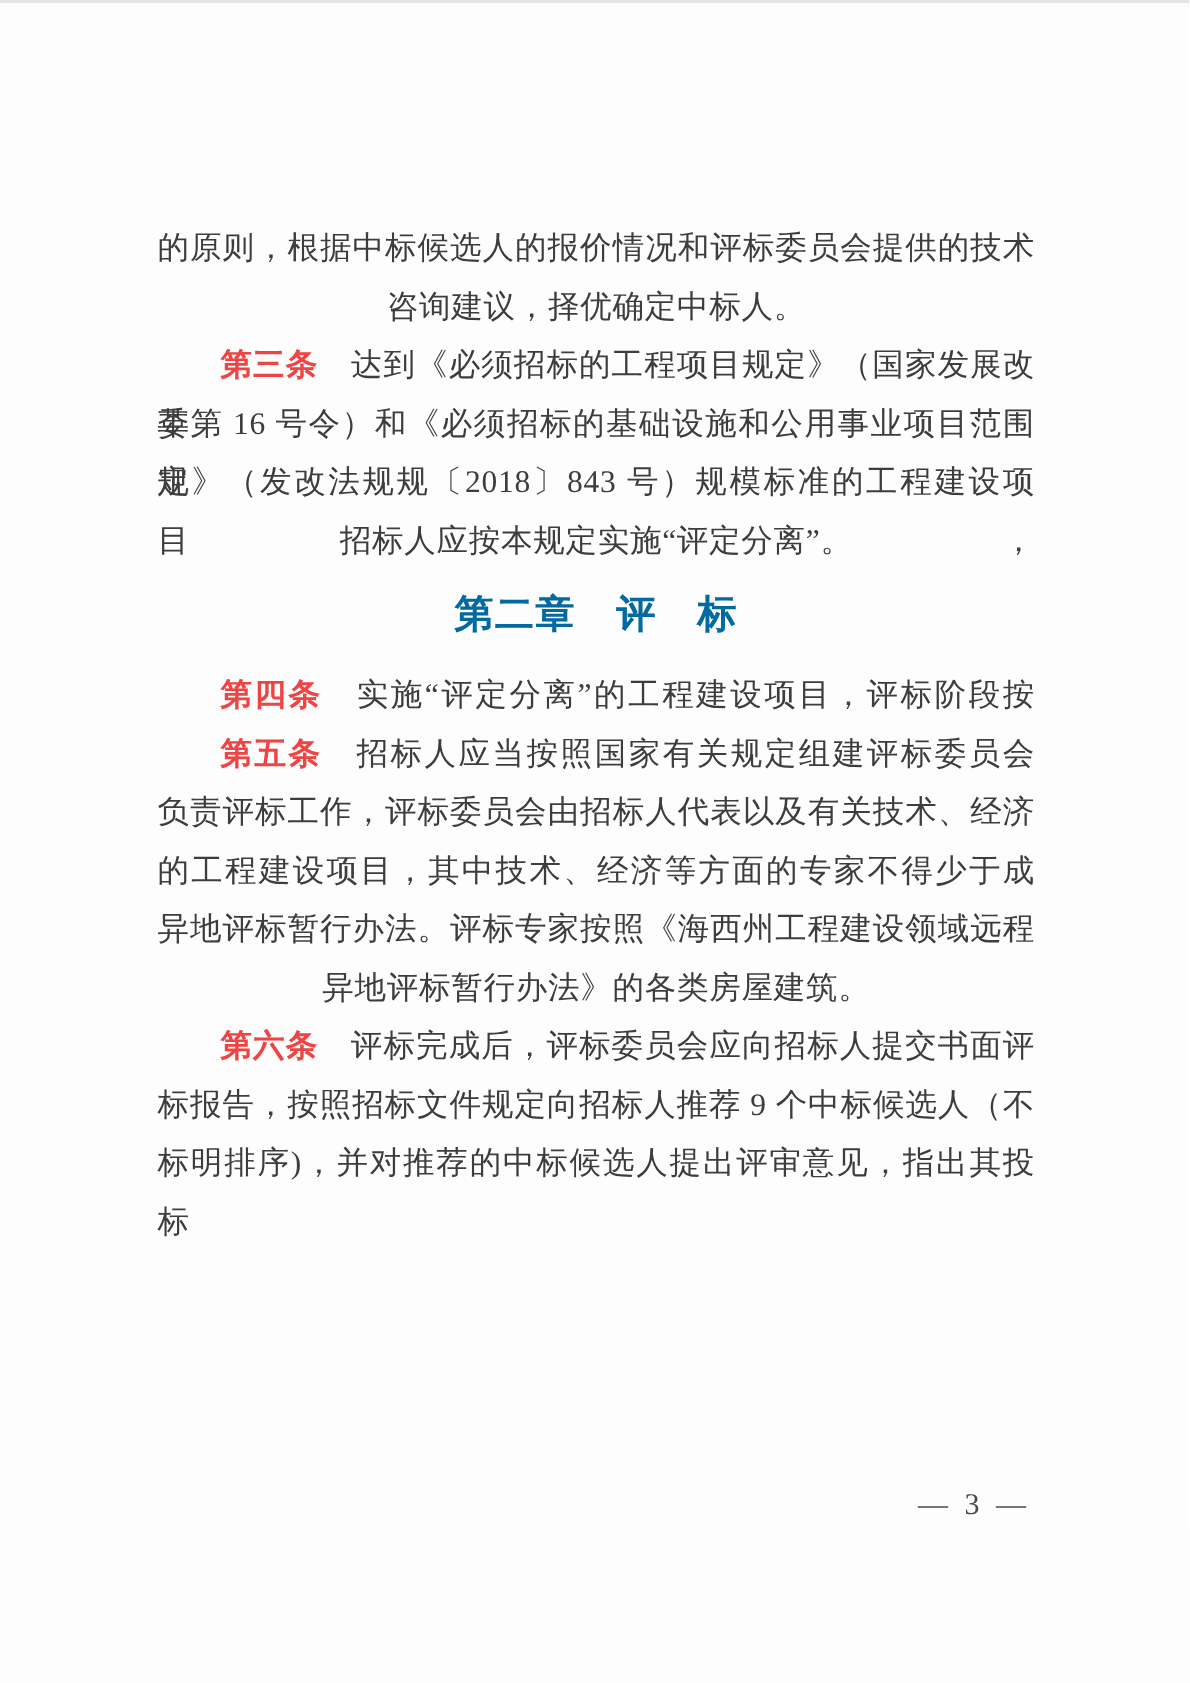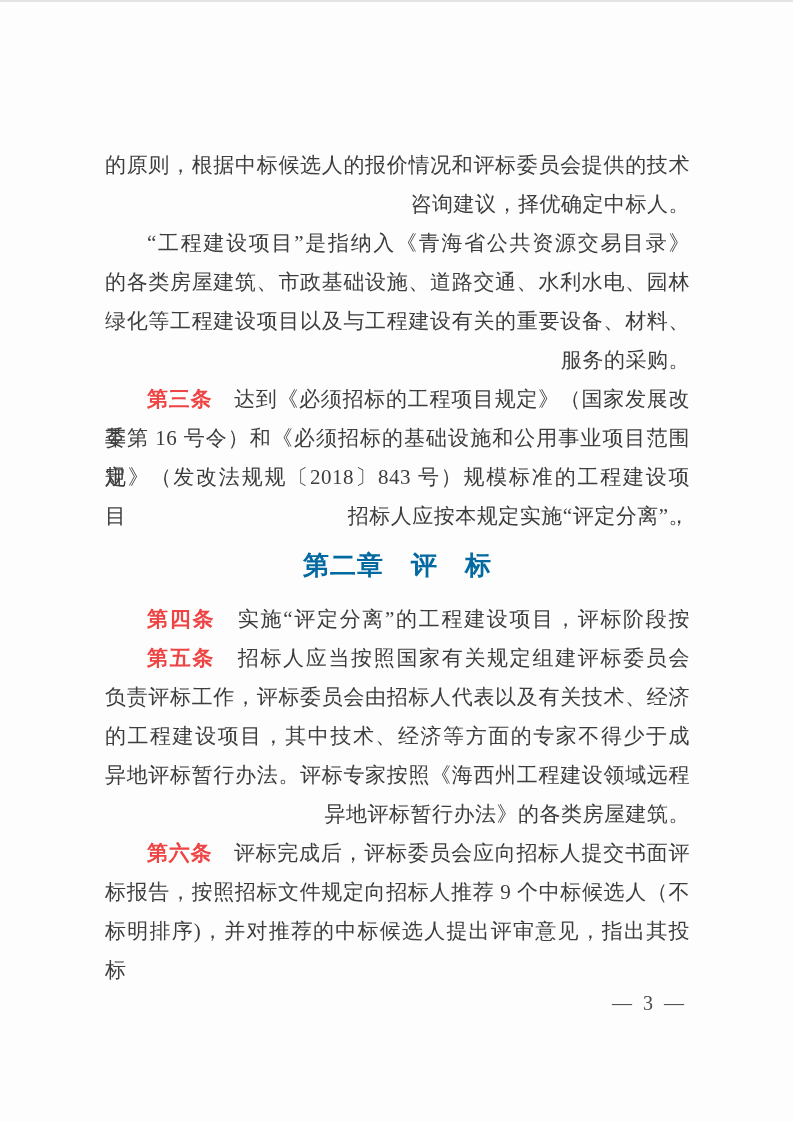--- a/index.html
+++ b/index.html
@@ -22,21 +22,21 @@
   .text-block {
     position: absolute;
     left: 105px;
     top: 146px;
     width: 585px;
     font-size: 21px;
   }
   .line {
     line-height: 39px;
     height: 39px;
-    text-align: right;
+    text-align: center;
     letter-spacing: 0.5px;
   }
   .line.j {
     text-align: justify;
     text-align-last: justify;
     text-justify: inter-character;
   }
   .line.indent { text-indent: 42px; }
   .lead { font-weight: bold; color: #ef4444; }
   .heading {
@@ -63,26 +63,20 @@
 <body>
 
 <div class="page">
   <div class="scan-edge"></div>
   <div class="text-block">
       <div class="paragraph">
         <div class="line j">的原则，根据中标候选人的报价情况和评标委员会提供的技术</div>
         <div class="line">咨询建议，择优确定中标人。</div>
       </div>
       <div class="paragraph">
-        <div class="line j indent">“工程建设项目”是指纳入《青海省公共资源交易目录》</div>
-        <div class="line j">的各类房屋建筑、市政基础设施、道路交通、水利水电、园林</div>
-        <div class="line j">绿化等工程建设项目以及与工程建设有关的重要设备、材料、</div>
-        <div class="line">服务的采购。</div>
-      </div>
-      <div class="paragraph">
         <div class="line j indent"><span class="lead">第三条</span>　达到《必须招标的工程项目规定》（国家发展改革</div>
         <div class="line j">委第 16 号令）和《必须招标的基础设施和公用事业项目范围规</div>
         <div class="line j">定》（发改法规规〔2018〕843 号）规模标准的工程建设项目，</div>
         <div class="line">招标人应按本规定实施“评定分离”。</div>
       </div>
       <div class="heading">第二章　评　标</div>
       <div class="paragraph">
         <div class="line j indent"><span class="lead">第四条</span>　实施“评定分离”的工程建设项目，评标阶段按</div>
       </div>
       <div class="paragraph">

